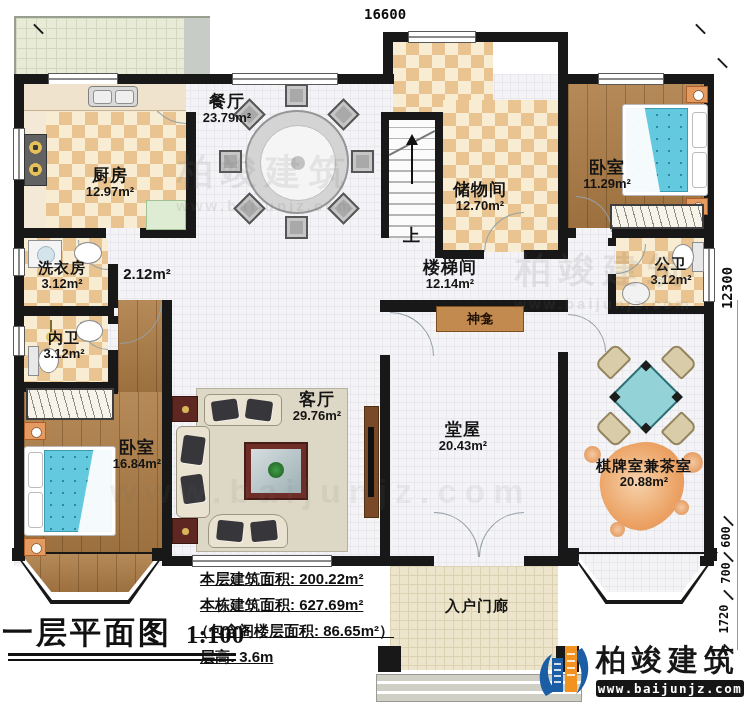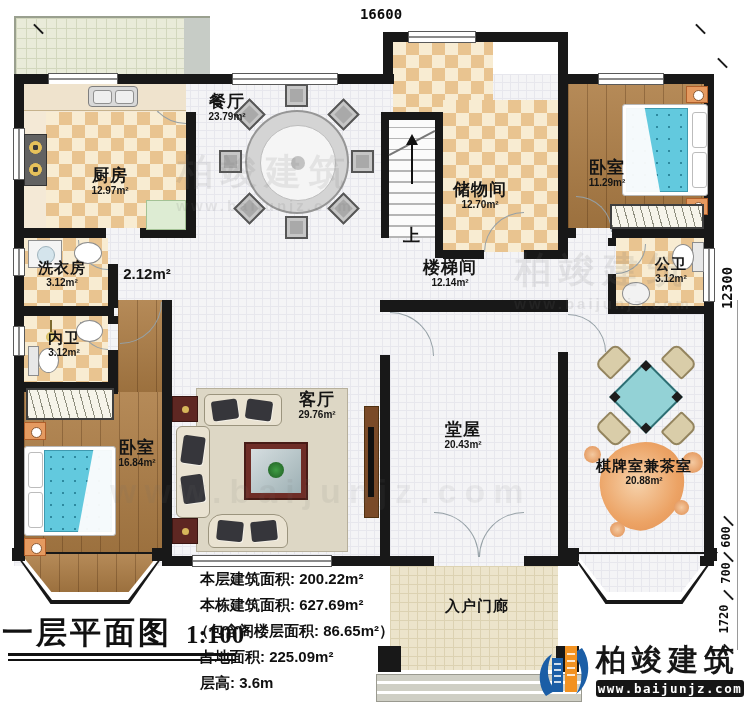--- a/index.html
+++ b/index.html
@@ -12,42 +12,42 @@
   .win.v{background:linear-gradient(90deg,#fff 0 40%,#8a8a8a 40% 60%,#fff 60% 100%);}
   .checker{position:absolute;background:repeating-conic-gradient(var(--checker_a,#e9c490) 0 25%,var(--checker_b,#f8ecd2) 0 50%);background-size:26px 26px;}
   .tile{position:absolute;background-color:#f4f4f6;background-image:linear-gradient(#e7e7ed 1px,transparent 1px),linear-gradient(90deg,#e7e7ed 1px,transparent 1px);background-size:8px 8px;}
   .ptile{position:absolute;background-color:#ece4cb;background-image:linear-gradient(#dcd2b2 1px,transparent 1px),linear-gradient(90deg,#dcd2b2 1px,transparent 1px);background-size:9px 9px;}
   .gtile{position:absolute;background-color:#e9ebd9;background-image:linear-gradient(#d2d7bd 1px,transparent 1px),linear-gradient(90deg,#d2d7bd 1px,transparent 1px);background-size:10px 10px;border:2px solid #9aa08f;box-sizing:border-box;}
   .wood{position:absolute;background-color:#ad7d45;background-image:repeating-linear-gradient(90deg,rgba(60,30,5,.28) 0 1px,transparent 1px 19px),linear-gradient(rgba(255,255,255,.10),rgba(0,0,0,.10));}
   .hatch{position:absolute;background-color:#f6f4ea;background-image:repeating-linear-gradient(75deg,#8d8d7d 0 1px,transparent 1px 8px);border:2px solid #3e3e3e;box-sizing:border-box;}
   .rlabel{position:absolute;text-align:center;font-weight:700;color:#141414;line-height:1.12;}
   .rname{font-size:17px;letter-spacing:1px;}
   .rname.sm{font-size:15px;}
-  .rarea{font-size:10px;}
+  .rarea{font-size:13px;}
   .arc{position:absolute;border:1.6px solid #95a0a6;box-sizing:border-box;background:transparent;}
   .arc.ctl{border-width:0 1.6px 1.6px 0;border-radius:0 0 100% 0;}
   .arc.ctr{border-width:0 0 1.6px 1.6px;border-radius:0 0 0 100%;}
   .arc.cbl{border-width:1.6px 1.6px 0 0;border-radius:0 100% 0 0;}
   .arc.cbr{border-width:1.6px 0 0 1.6px;border-radius:100% 0 0 0;}
   .dim{position:absolute;font-size:14px;font-weight:700;color:#0d0d0d;font-family:"DejaVu Sans Mono","Liberation Mono",monospace;}
   .vdim{transform:rotate(-90deg);transform-origin:center;}
   .tick{position:absolute;width:13px;height:2px;background:#1a1a1a;transform:rotate(45deg);}
   .oval{position:absolute;background:#fff;border:1.5px solid #8c8c8c;border-radius:50%;box-sizing:border-box;}
   .nstand{position:absolute;background:var(--accent_orange,#e59a60);border:1.5px solid #b05f2a;box-sizing:border-box;}
   .nstand i{position:absolute;left:50%;top:50%;width:9px;height:9px;margin:-4.5px 0 0 -4.5px;background:#fff;border:1.5px solid #8c5a33;border-radius:50%;}
   .pillow{position:absolute;background:#fff;border:1px solid #bcbcbc;border-radius:3px;}
   .mattress{position:absolute;background-color:var(--bed,#62c9de);background-image:radial-gradient(#2e8aa0 1.2px,transparent 1.4px);background-size:12px 12px;border:1px solid #3e9ab0;box-sizing:border-box;}
   .chair-d{position:absolute;width:23px;height:23px;background:#a9a9a9;border:2px solid #565656;box-sizing:border-box;box-shadow:inset 0 0 0 3px #c6c6c6;}
   .chair-m{position:absolute;width:30px;height:23px;background:#d9cda9;border:2px solid #94855f;border-radius:7px 7px 3px 3px;box-sizing:border-box;}
   .sofa{position:absolute;background:#e9e2d1;border:1.5px solid #9b947e;border-radius:6px;box-sizing:border-box;}
   .cush{position:absolute;background:#36363b;border-radius:3px;box-shadow:1px 1px 0 rgba(255,255,255,.5);}
   .wm{position:absolute;opacity:.13;color:#6f6f6f;font-weight:900;text-align:center;pointer-events:none;}
   .wm .t1{font-size:36px;letter-spacing:8px;}
   .wm .t2{font-size:15px;letter-spacing:3px;}
-  .stats{position:absolute;left:200px;top:566px;font-size:15px;font-weight:700;color:#101010;line-height:26px;white-space:nowrap;}
+  .stats{position:absolute;left:200px;top:566px;font-size:15px;font-weight:700;color:#101010;line-height:26px;white-space:nowrap;text-decoration:underline;}
   .steps{position:absolute;background:repeating-linear-gradient(0deg,#cfcfc5 0 7px,#ffffff 7px 10px);border:1px solid #9a9a90;box-sizing:border-box;}
 </style>
 </head>
 <body>
 
 <div id="plan">
 
   <div class="tile" style="left:14px;top:74px;width:700px;height:492px;"></div>
   <div class="gtile" style="left:14px;top:16px;width:196px;height:60px;"></div>
   <div class="abs" style="left:184px;top:18px;width:26px;height:56px;background:#c7ccc6;"></div>
@@ -234,20 +234,23 @@
   <div class="abs" style="left:172px;top:396px;width:26px;height:26px;background:#5e2722;border:1.5px solid #3a1512;box-sizing:border-box;">
     <div class="abs" style="left:9px;top:9px;width:7px;height:7px;background:#d7b65a;border-radius:50%;"></div>
   </div>
   <div class="abs" style="left:172px;top:518px;width:26px;height:26px;background:#5e2722;border:1.5px solid #3a1512;box-sizing:border-box;">
     <div class="abs" style="left:9px;top:9px;width:7px;height:7px;background:#d7b65a;border-radius:50%;"></div>
   </div>
   <div class="abs" style="left:364px;top:406px;width:15px;height:112px;background:#7a4a28;border:1.5px solid #50300f;box-sizing:border-box;">
     <div class="abs" style="left:3px;top:20px;width:6px;height:70px;background:#101010;"></div>
   </div>
 
+  <div class="abs" style="left:436px;top:306px;width:88px;height:26px;background:#c28a4e;border:1.5px solid #7e4f1e;box-sizing:border-box;text-align:center;font-size:13px;font-weight:700;color:#201005;line-height:24px;">
+    <span>神龛</span>
+  </div>
 
   <div class="abs" style="left:620px;top:371px;width:52px;height:52px;background:var(--mahjong,#93d2d6);border:2.5px solid #2e6f74;box-sizing:border-box;transform:rotate(45deg);">
     <div class="abs" style="left:-2px;top:-2px;width:8px;height:8px;background:#1c1c1c;"></div>
     <div class="abs" style="right:-2px;top:-2px;width:8px;height:8px;background:#1c1c1c;"></div>
     <div class="abs" style="left:-2px;bottom:-2px;width:8px;height:8px;background:#1c1c1c;"></div>
     <div class="abs" style="right:-2px;bottom:-2px;width:8px;height:8px;background:#1c1c1c;"></div>
   </div>
   <div class="chair-m" style="left:598px;top:350px;transform:rotate(-45deg);"></div>
   <div class="chair-m" style="left:664px;top:350px;transform:rotate(45deg);"></div>
   <div class="chair-m" style="left:664px;top:418px;transform:rotate(135deg);"></div>
@@ -310,21 +313,21 @@
     <div class="rarea">20.43m²</div>
   </div>
   <div class="rlabel" style="left:572px;top:442px;width:144px;margin-top:16px;">
     <div class="rname sm">棋牌室兼茶室</div>
     <div class="rarea">20.88m²</div>
   </div>
   <div class="rlabel" style="left:414px;top:598px;width:126px;">
     <div class="rname sm">入户门廊</div>
   </div>
 
-  <div class="dim" style="left:336px;top:6px;width:90px;text-align:center;">16600</div>
+  <div class="dim" style="left:364px;top:6px;width:90px;text-align:left;">16600</div>
   <div class="dim vdim" style="left:700px;top:280px;width:54px;text-align:center;">12300</div>
   <div class="dim vdim" style="left:706px;top:530px;width:40px;text-align:center;font-size:12px;">600</div>
   <div class="dim vdim" style="left:706px;top:566px;width:40px;text-align:center;font-size:12px;">700</div>
   <div class="dim vdim" style="left:700px;top:612px;width:48px;text-align:center;font-size:12px;">1720</div>
   <div class="tick" style="left:32px;top:28px;"></div>
   <div class="tick" style="left:694px;top:28px;"></div>
   <div class="tick" style="left:716px;top:62px;"></div>
   <div class="tick" style="left:722px;top:520px;"></div>
   <div class="tick" style="left:722px;top:556px;"></div>
   <div class="tick" style="left:722px;top:594px;"></div>
@@ -347,21 +350,20 @@
     <span style="font-size:31px;font-weight:700;letter-spacing:3px;color:#111;">一层平面图</span>
     <span style="font-size:25px;font-weight:600;color:#111;margin-left:10px;">1:100</span>
   </div>
   <div class="abs" style="left:8px;top:653px;width:228px;height:3px;background:#111;"></div>
   <div class="abs" style="left:8px;top:659px;width:228px;height:1.5px;background:#111;"></div>
 
   <div class="stats">
     <div>本层建筑面积: 200.22m²</div>
     <div>本栋建筑面积: 627.69m²</div>
     <div style="margin-left:-6px;">（包含阁楼层面积: 86.65m²）</div>
-    <div>占地面积: 225.09m²</div>
     <div>层高: 3.6m</div>
   </div>
 
   <div class="abs" style="left:538px;top:636px;width:206px;height:68px;">
     <svg width="52" height="64" viewBox="0 0 52 64" style="position:absolute;left:0;top:2px;">
       <path d="M8 58 C-2 46 0 24 14 16 C8 28 8 44 18 52 Z" fill="var(--logo_blue,#1b5ea6)"></path>
       <path d="M44 10 C54 24 52 46 38 56 C46 44 46 26 34 16 Z" fill="var(--logo_blue,#1b5ea6)"></path>
       <rect x="14" y="20" width="11" height="34" fill="var(--logo_blue,#1b5ea6)"></rect>
       <rect x="27" y="8" width="12" height="46" fill="var(--logo_orange,#f29221)"></rect>
       <g stroke="#fff" stroke-width="1.6">

